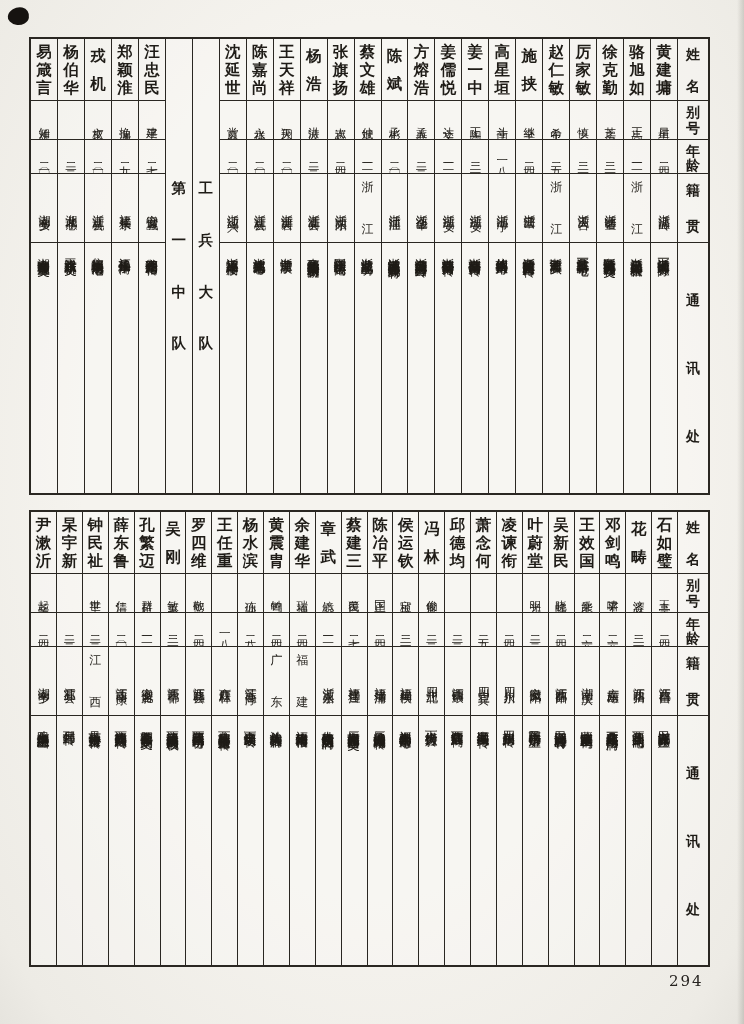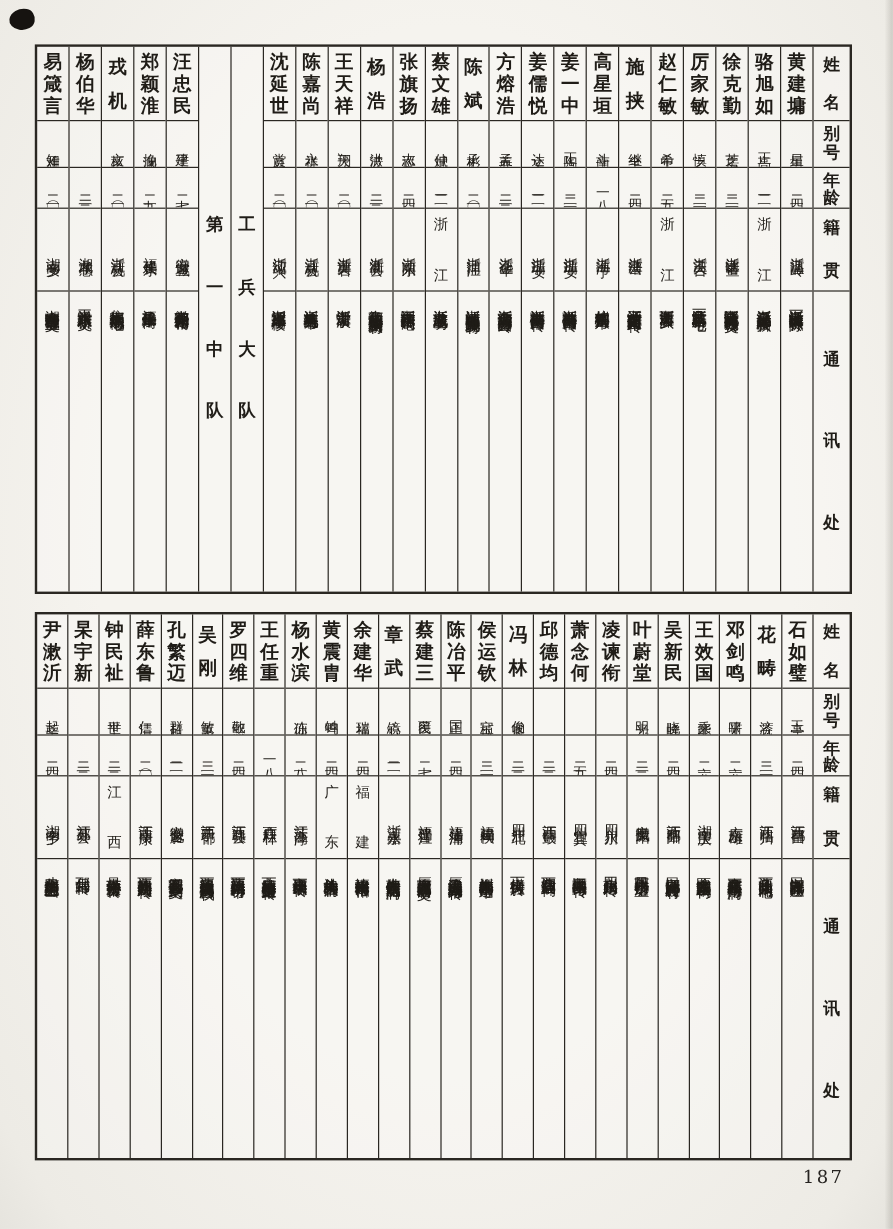--- a/index.html
+++ b/index.html
@@ -1143,14 +1143,14 @@
           <div class="v age">二四</div>
         </div>
         <div class="cell c-native">
           <div class="v native">湖南宁乡</div>
         </div>
         <div class="cell c-addr">
           <div class="v addr">八都大田坊织丝冲栗山里</div>
         </div>
       </div>
     </div>
-  <div class="pagenum">187</div>
+  <div class="pagenum">294</div>
 </div>
 
 </body></html>

